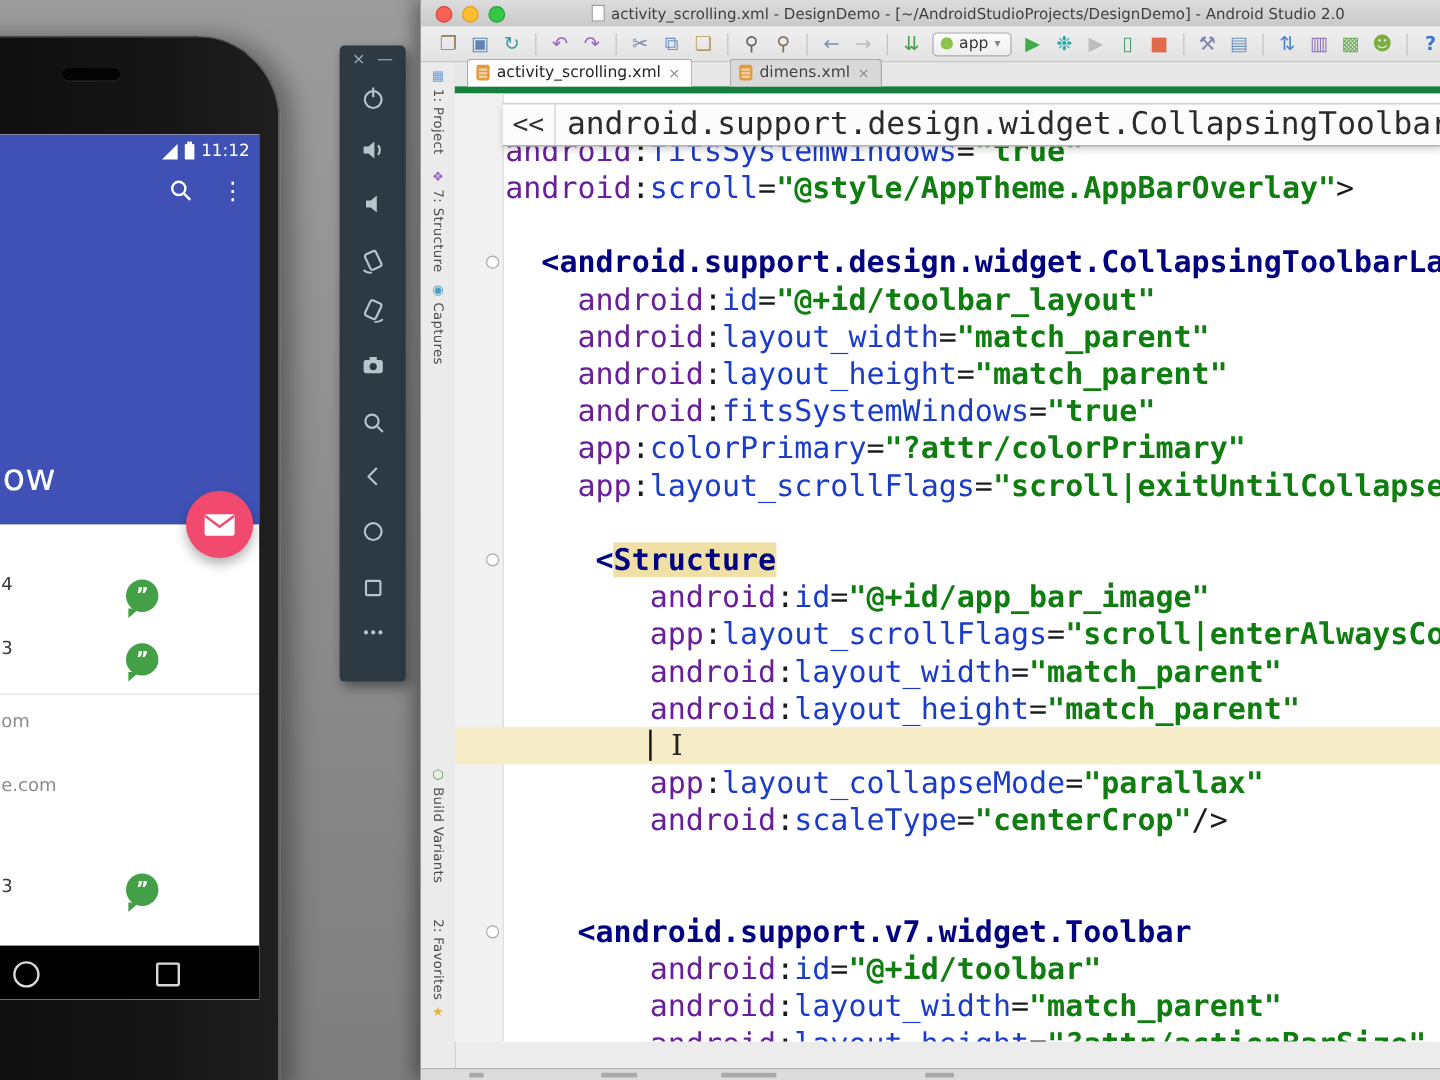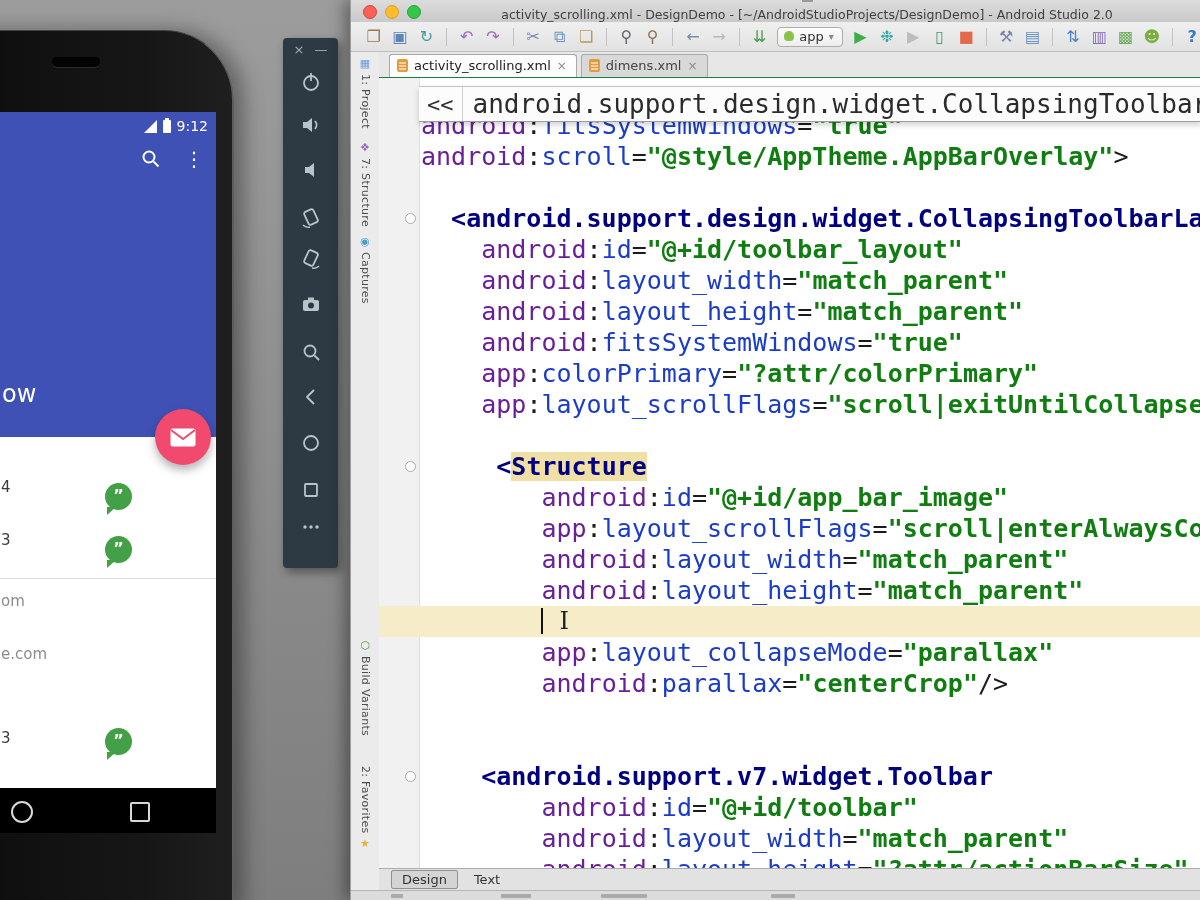--- a/index.html
+++ b/index.html
@@ -21,21 +21,21 @@
     border-radius:5px;box-shadow:inset 0 1px 2px #000, 0 1px 0 #2c2c2c;}
   .screen{position:absolute;left:-10px;top:112px;width:226px;height:721px;background:#fff;overflow:hidden;}
   .appbar{position:absolute;left:0;top:0;width:100%;height:325px;}
   .statusrow{position:absolute;top:6px;right:8px;height:16px;display:flex;align-items:center;gap:6px;}
   .sig{width:0;height:0;border-left:13px solid transparent;border-bottom:13px solid #fff;}
   .batt{width:8px;height:13px;background:#fff;border-radius:1px;position:relative;}
   .batt:before{content:"";position:absolute;top:-2px;left:2px;width:4px;height:2px;background:#fff;}
   .time{color:#fff;font-size:14px;}
   .appbar-actions{position:absolute;top:36px;right:12px;display:flex;align-items:center;gap:22px;}
   .overflow{color:#fff;font-size:20px;line-height:20px;}
-  .appbar-title{position:absolute;left:2px;top:268px;color:#fff;font-size:24px;}
+  .appbar-title{position:absolute;left:2px;top:268px;color:#fff;font-size:31px;}
   .fab{position:absolute;left:155px;top:297px;width:56px;height:56px;border-radius:50%;
     display:flex;align-items:center;justify-content:center;box-shadow:0 5px 10px rgba(0,0,0,.3);}
   .chat-ico{position:absolute;width:27px;height:27px;border-radius:50%;
     display:flex;align-items:center;justify-content:center;}
   .chat-ico:after{content:"";position:absolute;left:3px;bottom:-4px;width:0;height:0;
     border-top:8px solid inherit;border-left:0px solid transparent;border-right:8px solid transparent;}
   .chat-tail{position:absolute;left:2px;bottom:-5px;width:0;height:0;
     border-right:9px solid transparent;}
   .chat-q{color:#fff;font-size:16px;font-weight:bold;margin-top:-2px;}
   .frag{position:absolute;left:1px;font-size:15px;white-space:nowrap;}
@@ -52,39 +52,39 @@
   .panel-ico{position:absolute;left:50%;transform:translate(-50%,-50%);width:24px;height:24px;cursor:pointer;}
 
   
   .studio{position:absolute;left:350px;top:0;width:850px;height:900px;background:#ececec;
     border-left:1px solid #9e9e9e;box-shadow:-6px 0 14px rgba(0,0,0,.35);z-index:10;}
   .as-titlebar{position:absolute;left:0;top:0;width:100%;height:22px;
     background:linear-gradient(180deg,#dcdcdc,#c9c9c9);border-bottom:1px solid #a8a8a8;}
   .lights{position:absolute;left:12px;top:5px;display:flex;gap:8px;}
   .light{width:12px;height:12px;border-radius:50%;}
   .as-title{position:absolute;left:70px;right:8px;top:0;height:22px;display:flex;align-items:center;
-    justify-content:center;font-size:12.5px;color:#3f3f3f;white-space:nowrap;overflow:hidden;gap:5px;flex-direction:column;}
+    justify-content:center;font-size:12.5px;color:#3f3f3f;white-space:nowrap;overflow:hidden;gap:5px;}
   .page-ico{width:9px;height:12px;background:#fff;border:1px solid #9a9a9a;display:inline-block;}
 
   .as-toolbar{position:absolute;left:0;top:22px;width:100%;height:30px;
     background:linear-gradient(180deg,#efefef,#e2e2e2);border-bottom:1px solid #bdbdbd;
     display:flex;align-items:center;padding-left:14px;box-sizing:border-box;gap:9px;}
   .tb-ico{font-size:16px;line-height:18px;width:20px;text-align:center;cursor:pointer;}
   .tb-sep{width:1px;height:18px;background:#c2c2c2;margin:0 2px;}
   .run-chip{display:flex;align-items:center;gap:5px;border:1px solid #adadad;border-radius:4px;
     background:linear-gradient(180deg,#fdfdfd,#ededed);padding:1px 8px 2px 6px;font-size:13px;color:#333;cursor:pointer;}
   .droid-dot{width:10px;height:10px;border-radius:50% 50% 40% 40%;background:#8bc34a;display:inline-block;}
   .chip-caret{color:#888;font-size:10px;}
 
   .tabbar{position:absolute;left:28px;top:52px;right:0;height:26px;background:#e7e7e7;
-    border-bottom:1px solid #15803d;display:flex;align-items:flex-end;padding-left:10px;box-sizing:border-box;gap:4px;}
+    border-bottom:6px solid #15803d;display:flex;align-items:flex-end;padding-left:10px;box-sizing:border-box;gap:4px;}
   .etab{display:flex;align-items:center;gap:6px;font-size:13px;color:#222;
     padding:3px 9px 4px 7px;border:1px solid #a9a9a9;border-bottom:none;border-radius:3px 3px 0 0;cursor:pointer;}
   .etab.active{background:#fdfdfd;}
-  .etab.inactive{background:#d9d9d9;color:#444;}
+  .etab.inactive{background:#d9d9d9;color:#444;margin-left:27px;}
   .xml-ico{width:11px;height:13px;background:#e39b3c;border-radius:2px;display:inline-block;position:relative;}
   .xml-ico:after{content:"";position:absolute;left:2px;top:3px;right:2px;height:1.5px;background:#fff8;box-shadow:0 3px 0 #fff8,0 6px 0 #fff8;}
   .tab-close{color:#8a8a8a;font-size:12px;}
 
   .left-strip{position:absolute;left:0;top:52px;width:28px;height:848px;background:#ebebeb;
     border-right:1px solid #d2d2d2;}
   .strip-item{position:absolute;left:0;width:28px;display:flex;flex-direction:column;align-items:center;
     gap:4px;cursor:pointer;}
   .strip-label{writing-mode:vertical-rl;font-size:11px;color:#4d4d4d;letter-spacing:.3px;white-space:nowrap;}
   .strip-ico{font-size:11px;line-height:12px;}
@@ -175,21 +175,21 @@
 
   <div class="phone">
     <div class="speaker" style="left:122px;top:26px;"></div>
   </div>
 
   <div class="screen" style="z-index:2;left:0;top:112px;width:216px;height:721px;position:absolute;">
     <div class="appbar" style="background: rgb(63, 81, 181);"></div>
     <div class="statusrow">
       <span class="sig"></span>
       <span class="batt"></span>
-      <span class="time">9:12</span>
+      <span class="time">11:12</span>
     </div>
     <div class="appbar-actions">
       <span>
         <svg class="ico" width="22" height="22">
             <circle cx="9" cy="9" r="5.5" fill="none" stroke="#fff" stroke-width="2"></circle>
             <line x1="13.5" y1="13.5" x2="18.5" y2="18.5" stroke="#fff" stroke-width="2"></line>
           </svg>
       </span>
       <span class="overflow">⋮</span>
     </div>
@@ -396,39 +396,35 @@
           <div class="code-line" style="top: 311px;">    <span class="seg-ns">app</span><span class="seg-p">:</span><span class="seg-attr">layout_scrollFlags</span><span class="seg-p">=</span><span class="seg-val">"scroll|exitUntilCollapsed"</span></div>
           <div class="code-line" style="top: 373px;">     <span class="seg-tag">&lt;</span><span class="seg-taghl">Structure</span></div>
           <div class="code-line" style="top: 404px;">        <span class="seg-ns">android</span><span class="seg-p">:</span><span class="seg-attr">id</span><span class="seg-p">=</span><span class="seg-val">"@+id/app_bar_image"</span></div>
           <div class="code-line" style="top: 435px;">        <span class="seg-ns">app</span><span class="seg-p">:</span><span class="seg-attr">layout_scrollFlags</span><span class="seg-p">=</span><span class="seg-val">"scroll|enterAlwaysCollapsed"</span></div>
           <div class="code-line" style="top: 466px;">        <span class="seg-ns">android</span><span class="seg-p">:</span><span class="seg-attr">layout_width</span><span class="seg-p">=</span><span class="seg-val">"match_parent"</span></div>
           <div class="code-line" style="top: 497px;">        <span class="seg-ns">android</span><span class="seg-p">:</span><span class="seg-attr">layout_height</span><span class="seg-p">=</span><span class="seg-val">"match_parent"</span></div>
           <div class="caret-row" style="top: 528px;"></div>
           <div class="caret-bar" style="left: 162.48px; top: 530px;"></div>
           <div class="ibeam" style="left: 180.48px; top: 530px;">I</div>
           <div class="code-line" style="top: 559px;">        <span class="seg-ns">app</span><span class="seg-p">:</span><span class="seg-attr">layout_collapseMode</span><span class="seg-p">=</span><span class="seg-val">"parallax"</span></div>
-          <div class="code-line" style="top: 590px;">        <span class="seg-ns">android</span><span class="seg-p">:</span><span class="seg-attr">parallax</span><span class="seg-p">=</span><span class="seg-val">"centerCrop"</span><span class="seg-p">/&gt;</span></div>
+          <div class="code-line" style="top: 590px;">        <span class="seg-ns">android</span><span class="seg-p">:</span><span class="seg-attr">scaleType</span><span class="seg-p">=</span><span class="seg-val">"centerCrop"</span><span class="seg-p">/&gt;</span></div>
           <div class="code-line" style="top: 683px;">    <span class="seg-tag">&lt;android.support.v7.widget.Toolbar</span></div>
           <div class="code-line" style="top: 714px;">        <span class="seg-ns">android</span><span class="seg-p">:</span><span class="seg-attr">id</span><span class="seg-p">=</span><span class="seg-val">"@+id/toolbar"</span></div>
           <div class="code-line" style="top: 745px;">        <span class="seg-ns">android</span><span class="seg-p">:</span><span class="seg-attr">layout_width</span><span class="seg-p">=</span><span class="seg-val">"match_parent"</span></div>
           <div class="code-line" style="top: 776px;">        <span class="seg-ns">android</span><span class="seg-p">:</span><span class="seg-attr">layout_height</span><span class="seg-p">=</span><span class="seg-val">"?attr/actionBarSize"</span></div>
         </div>
       <div class="sticky-head">
         <span class="bc-chevrons">&lt;&lt;</span>
         <span class="bc-path">android.support.design.widget.CollapsingToolbar</span>
       </div>
     <div class="fold" style="top: 135px;"></div>
         <div class="fold" style="top: 383px;"></div>
         <div class="fold" style="top: 693px;"></div>
       </div>
 
-    <div class="bottom-tabs">
-      <span class="btab-boxed">Design</span>
-      <span class="btab-plain">Text</span>
-    </div>
 
     <div class="as-statusbar">
       <span class="blip" style="left:40px;"></span>
       <span class="blip" style="left:150px;width:30px;"></span>
       <span class="blip" style="left:250px;width:46px;"></span>
       <span class="blip" style="left:420px;width:24px;"></span>
     </div>
   </div>
 </div>
 

